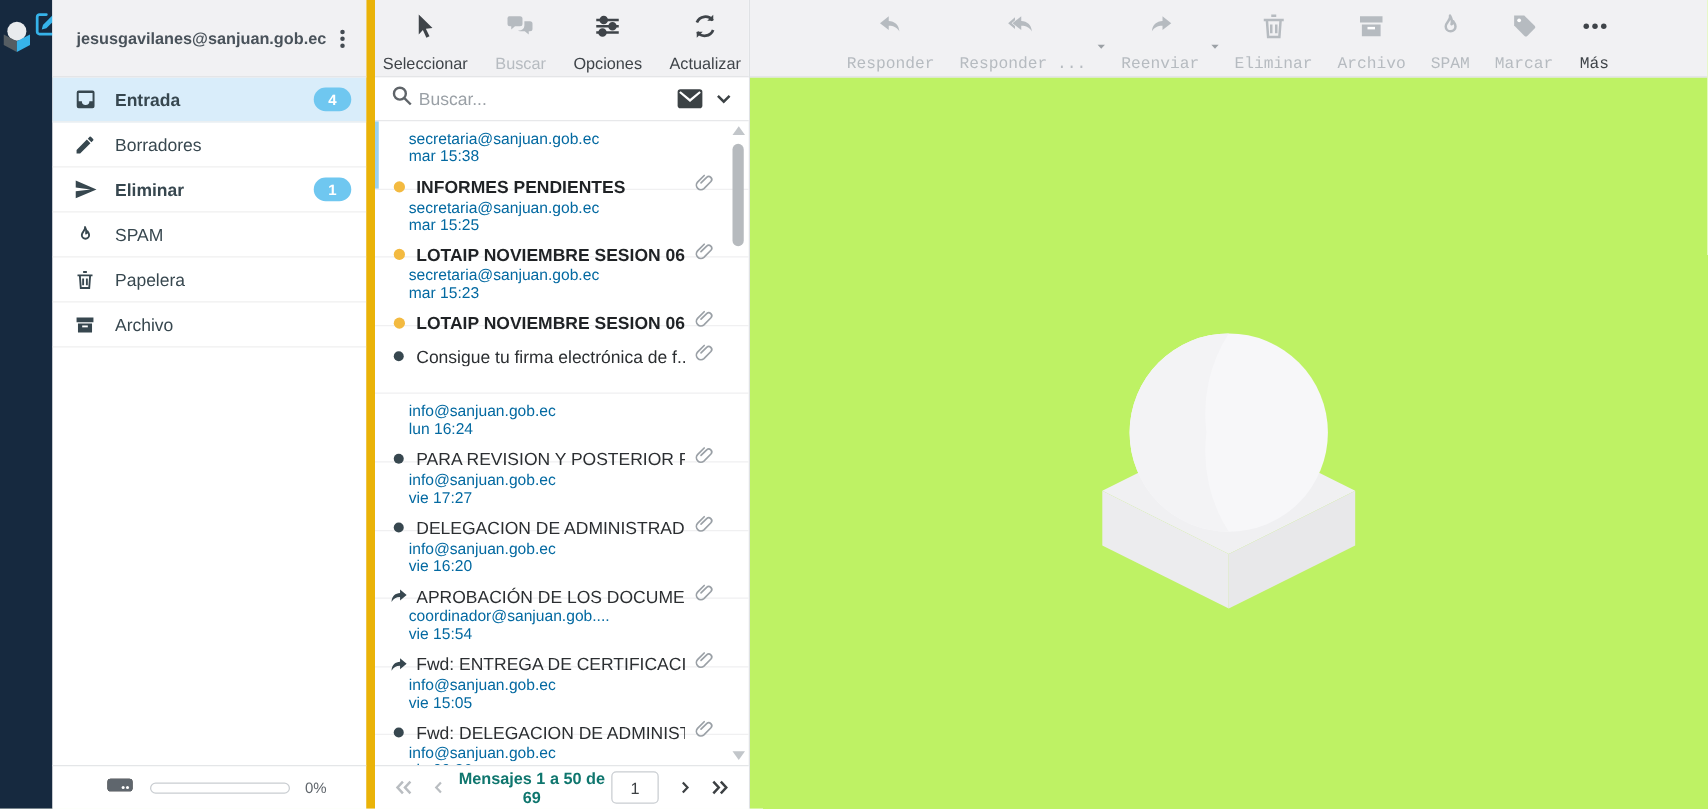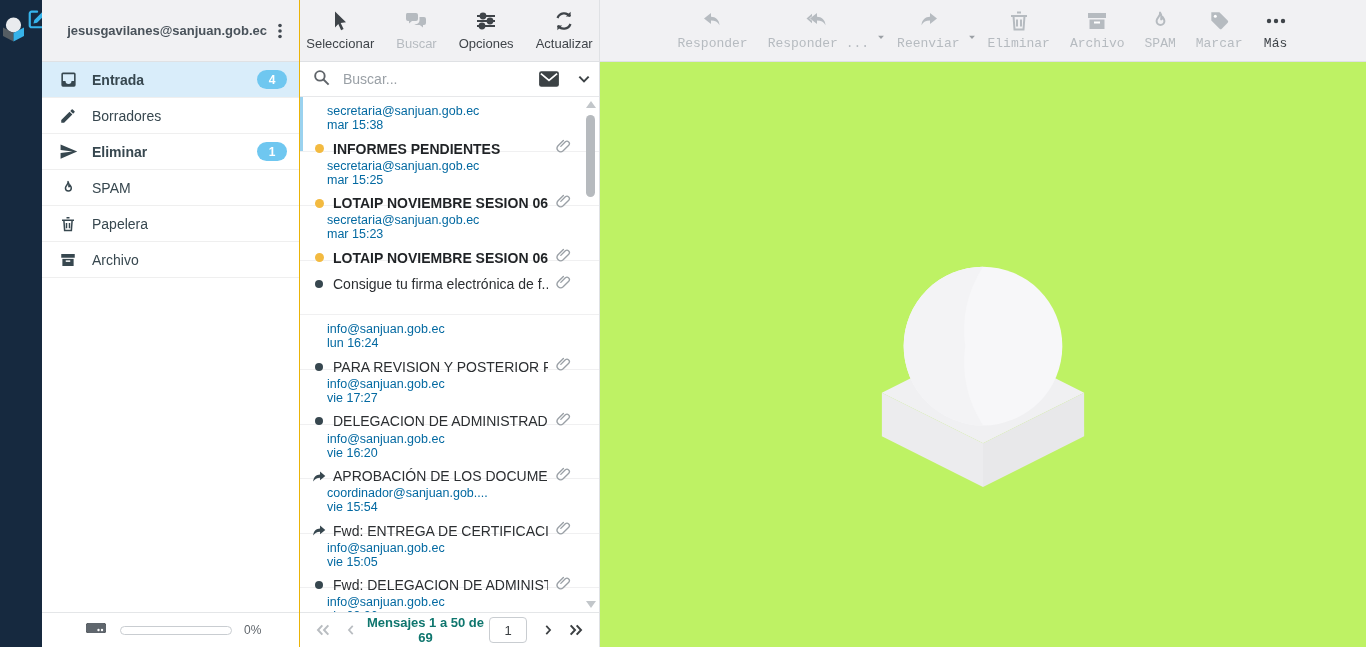--- a/index.html
+++ b/index.html
@@ -10,21 +10,21 @@
   
   .rail { background:#16293f; display:flex; align-items:stretch; }
   .rail-logo { height:56px; display:flex; align-items:center; justify-content:center; cursor:pointer; }
   .rail-item { height:42px; display:flex; align-items:center; justify-content:center; cursor:pointer; }
   .rail-item.active { background:#1e3a5a; }
   .rail-spacer { flex:1; }
   .rail-q { color:#fff; font-size:19px; font-weight:700; }
   .rail-cp { color:#ff6c2c; font-size:13px; font-weight:700; font-style:italic; }
 
   
-  .sidebar { background:#fff; border-right:1px solid #eab308; display:flex; flex-direction:column; }
+  .sidebar { background:#fff; border-right:7px solid #eab308; display:flex; flex-direction:column; }
   .sb-header { height:62px; background:#f1f1f3; border-bottom:1px solid #dfe1e4;
     display:flex; align-items:center; justify-content:flex-end; padding:0 6px 0 10px; }
   .sb-email { font-size:13px; font-weight:700; color:#49525a; white-space:nowrap; overflow:hidden; }
   .kebab-btn { border:none; background:none; padding:4px 6px; cursor:pointer; display:flex; }
   .folders { list-style:none; flex:1; overflow:hidden; }
   .folder { height:36px; display:flex; align-items:center; gap:14px; padding:0 12px 0 16px;
     border-bottom:1px solid #efefef; cursor:pointer; color:#37474f; font-size:14px; }
   .folder.selected { background:#d9edfa; }
   .folder.has-unread .f-label { font-weight:700; }
   .f-icon { width:20px; height:20px; display:flex; align-items:center; justify-content:center; flex:0 0 20px; }
@@ -33,26 +33,26 @@
     min-width:30px; height:19px; display:flex; align-items:center; justify-content:center; padding:0 8px; }
   .badge:empty { display:none; }
   .quota { height:35px; border-top:1px solid #e4e6e8; display:flex; align-items:center; gap:12px; padding:0 14px 0 42px; }
   .quota-bar { width:112px; height:9px; border:1px solid #c9cdd1; border-radius:5px; background:#fff; }
   .quota-pct { font-size:12px; color:#5f6periodic368; color:#60666c; }
 
   
   .listcol { border-right:1px solid #dfe1e4; display:flex; flex-direction:column; background:#fff; position:relative; }
   .toolbar { height:62px; background:#f1f1f3; border-bottom:1px solid #dfe1e4;
     display:flex; align-items:flex-start; justify-content:center; gap:22px; padding-top:9px; }
-  .tbtn { border:none; background:none; display:flex; flex-direction:column; align-items:center; gap:3px;
+  .tbtn { border:none; background:none; display:flex; flex-direction:column; align-items:center; gap:10px;
     cursor:pointer; font-size:13px; color:#3f4449; font-family:inherit; }
   .tbtn svg { display:block; }
   .tbtn.disabled { color:#b6bbc0; cursor:default; }
   .caret { align-self:flex-end; margin:0 -10px 14px -14px; cursor:pointer; }
-  .searchbar { height:35px; border-bottom:1px solid #e7e8ea; display:flex; align-items:center; padding:0 10px 0 12px; gap:12px; background:#fff; }
+  .searchbar { height:35px; border-bottom:1px solid #e7e8ea; display:flex; align-items:center; padding:0 10px 0 12px; gap:4px; background:#fff; }
   .searchbar input { border:none; outline:none; flex:1; font-size:14px; color:#3c4043; font-family:inherit; }
   .searchbar input::placeholder { color:#9aa0a6; }
   .s-iconbtn { border:none; background:none; display:flex; align-items:center; cursor:pointer; padding:2px; }
 
   .messages { height:515px; overflow:hidden; }
   .msg { height:54.6px; border-bottom:1px solid #f0f0f1; padding:7px 26px 0 12px; cursor:pointer; }
   .msg.focused { box-shadow:inset 3px 0 0 #9ad2ef; }
   .m1 { display:flex; font-size:12.5px; color:#0369a1; padding-left:15px;flex-direction:column; }
   .m1 .sender { flex:1; white-space:nowrap; overflow:hidden; margin-right:8px; }
   .m1 .date { white-space:nowrap; padding-right:12px; }

